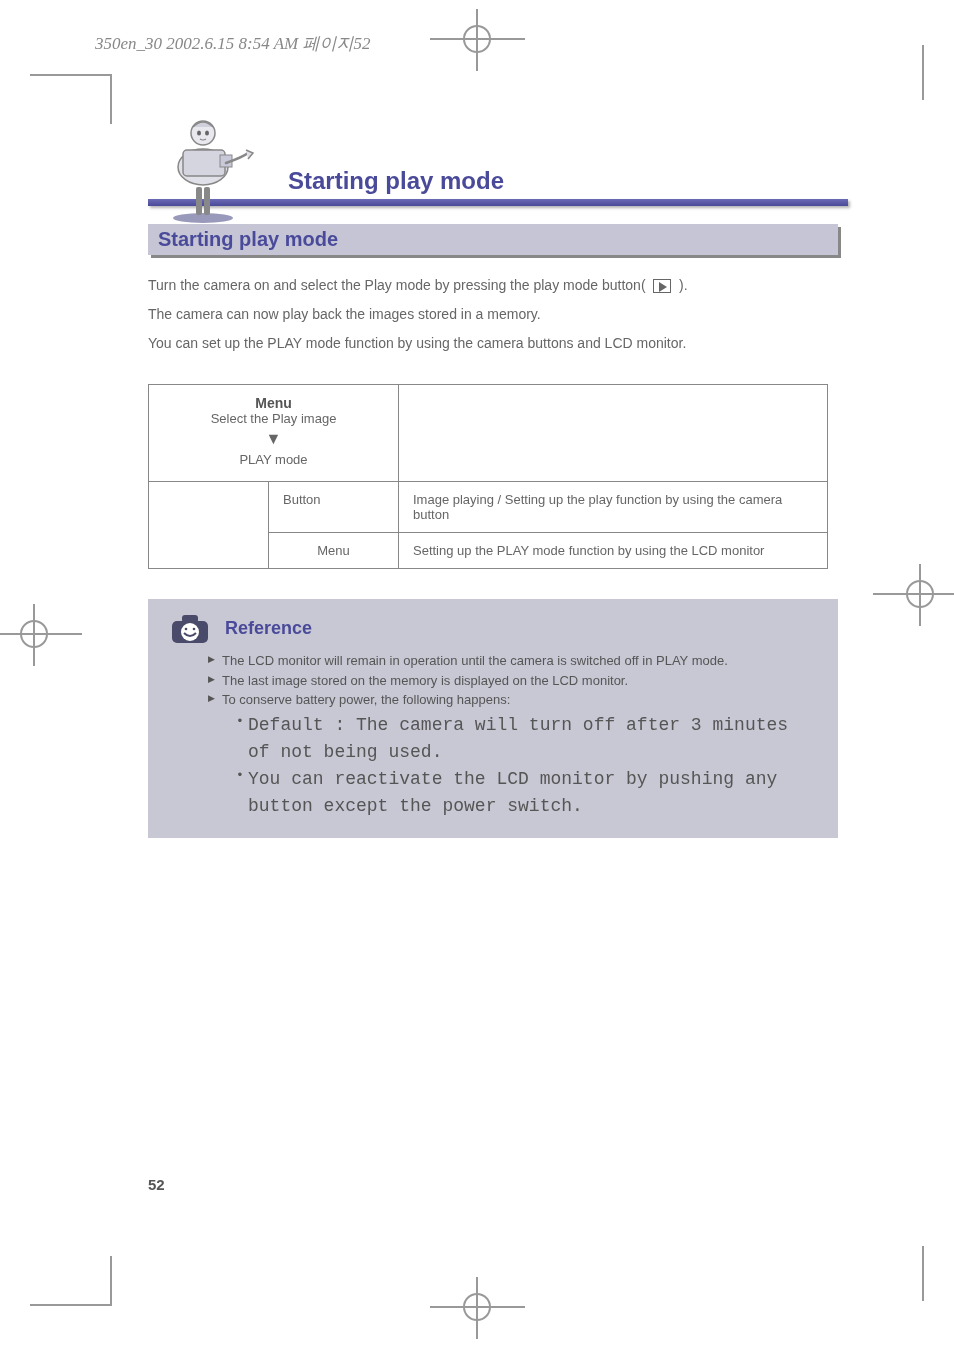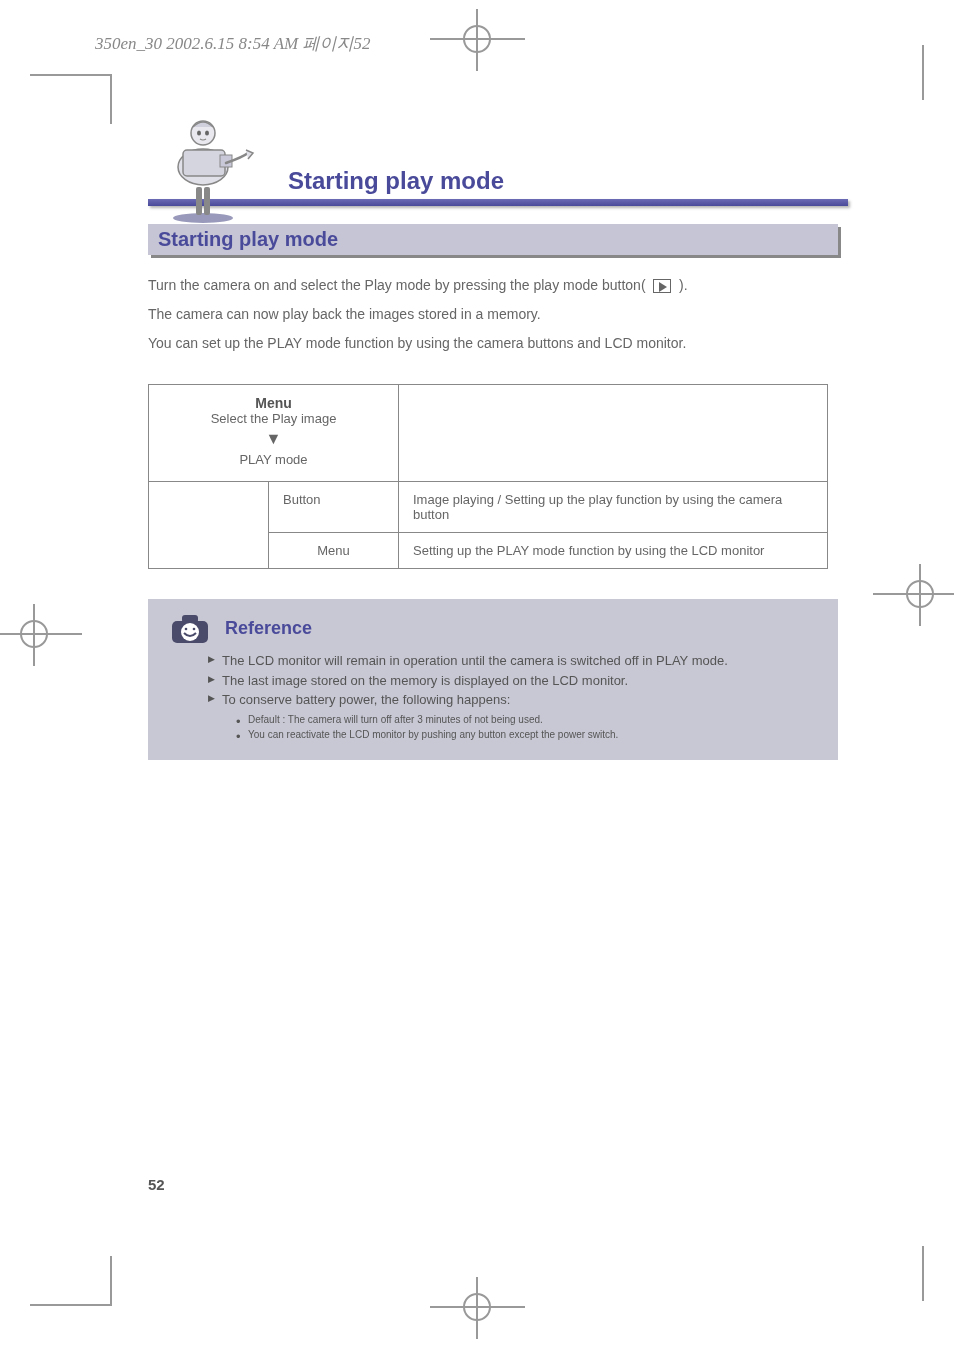--- a/index.html
+++ b/index.html
@@ -45,21 +45,21 @@
     .step-table td, .step-table th { border: 1px solid #888; padding: 10px 14px; font-size: 13px; color: #666; vertical-align: top; }
     .step-table .step-head { font-weight: bold; color: #555; text-align: center; font-size: 14px; }
     .arrow-down { font-size: 16px; color: #666; text-align: center; display: block; margin: 4px 0; }
     .reference-box { background: #c8c8d5; padding: 14px 22px 18px 22px; width: 690px; }
     .ref-title { font-size: 18px; font-weight: bold; color: #4a4a9a; margin-bottom: 6px; }
     .ref-title .camera-icon { display: inline-block; width: 40px; height: 32px; vertical-align: middle; margin-right: 10px; }
     .ref-list { list-style: none; padding-left: 38px; }
     .ref-list > li { font-size: 13px; color: #555; line-height: 1.5; padding-left: 14px; position: relative; }
     .ref-list > li::before { content: '▶'; position: absolute; left: 0; top: 2px; font-size: 9px; color: #555; }
     .sub-list { list-style: none; padding-left: 14px; margin-top: 2px; }
-    .sub-list li { font-size: 10px; color: #555; line-height: 1.5; padding-left: 12px; position: relative; }
+    .sub-list li { font-size: 18px; color: #555; line-height: 1.5; padding-left: 12px; position: relative; font-family: Liberation Mono, monospace; }
     .sub-list li::before { content: '•'; position: absolute; left: 0; top: 0; font-size: 13px; }
     .page-num { position: absolute; bottom: 158px; left: 148px; font-size: 15px; font-weight: bold; color: #555; }
   </style>
 </head>
 <body>
 
 <div class="header-text">350en_30  2002.6.15 8:54 AM  페이지52</div>
 
 <div class="page-corner-tl"></div>
 <div class="page-corner-tr"></div>

